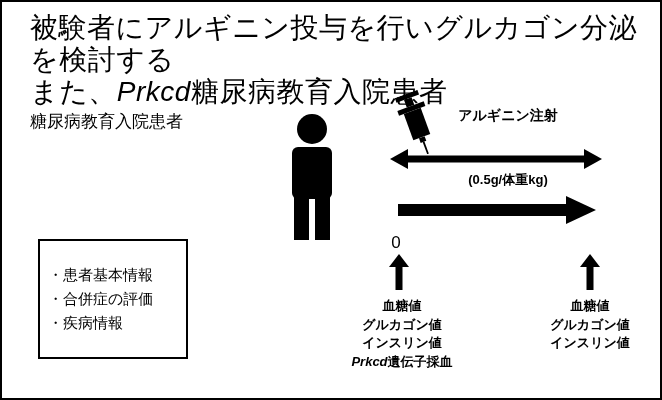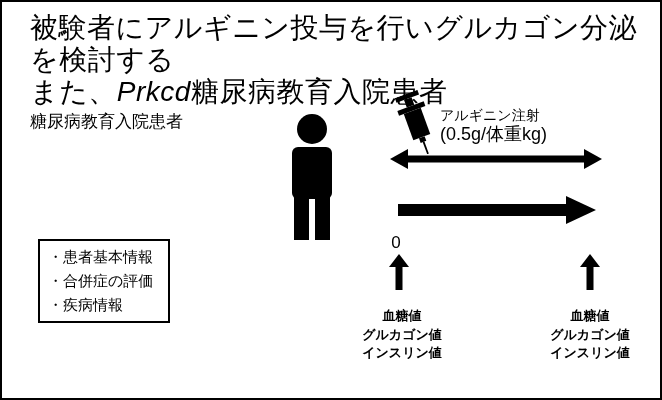--- a/index.html
+++ b/index.html
@@ -23,42 +23,42 @@
     position:absolute; left:28px; top:106px; width:164px;
     text-align:left; font-size:17px; line-height:27px;
   }
   .person { position:absolute; left:281px; top:111px; }
   .syringe {
     position:absolute; left:396px; top:90px;
     transform:rotate(-20deg); transform-origin:center;
   }
   .injection-label {
     position:absolute; left:438px; top:103px; width:136px;
-    text-align:left; font-weight:normal;
+    text-align:center; font-weight:bold;
   }
   .injection-name { font-size:14px; line-height:20px; }
-  .injection-dose { font-size:18px; line-height:18px; }
+  .injection-dose { font-size:13px; line-height:18px;margin-top:46px; }
   .double-arrow { position:absolute; left:388px; top:146px; }
   .thick-arrow  { position:absolute; left:396px; top:194px; }
   .t-label { position:absolute; top:231px; font-size:17px; text-align:center; }
   .t0  { left:380px; width:28px; }
   .t30 { left:550px; width:74px; }
   .up-arrow { position:absolute; top:252px; }
   .up-start { left:387px; }
   .up-end   { left:578px; }
   .samples {
-    position:absolute; top:305px; text-align:center;
+    position:absolute; top:295px; text-align:center;
     font-weight:bold; font-size:13px; line-height:18.5px;
   }
   .samples-start { left:336px; width:128px; }
   .samples-end   { left:526px; width:124px; }
   .baseline-box {
-    position:absolute; left:36px; top:237px; width:132px;
+    position:absolute; left:36px; top:237px; width:150px;
     border:2px solid #000000; box-sizing:border-box;
-    padding:4px 8px;
+    padding:22px 8px;
     font-size:15px; line-height:24px;
   }
   svg { display:block; }
   .ink { fill:#000000; }
 </style>
 </head>
 <body>
 
 <div class="canvas">
 
@@ -123,20 +123,21 @@
     <svg width="20" height="36" viewBox="0 0 20 36">
       <polygon class="ink" points="10,0 0,13 20,13"></polygon>
       <rect class="ink" x="6.5" y="12" width="7" height="24"></rect>
     </svg>
   </div>
 
   <div class="samples samples-start">
     <div>血糖値</div>
     <div>グルカゴン値</div>
     <div>インスリン値</div>
+    <div><span class="gene">Prkcd</span><span>遺伝子採血</span></div>
   </div>
 
   <div class="samples samples-end">
     <div>血糖値</div>
     <div>グルカゴン値</div>
     <div>インスリン値</div>
   </div>
 
   <div class="baseline-box">
     <div>・患者基本情報</div>

